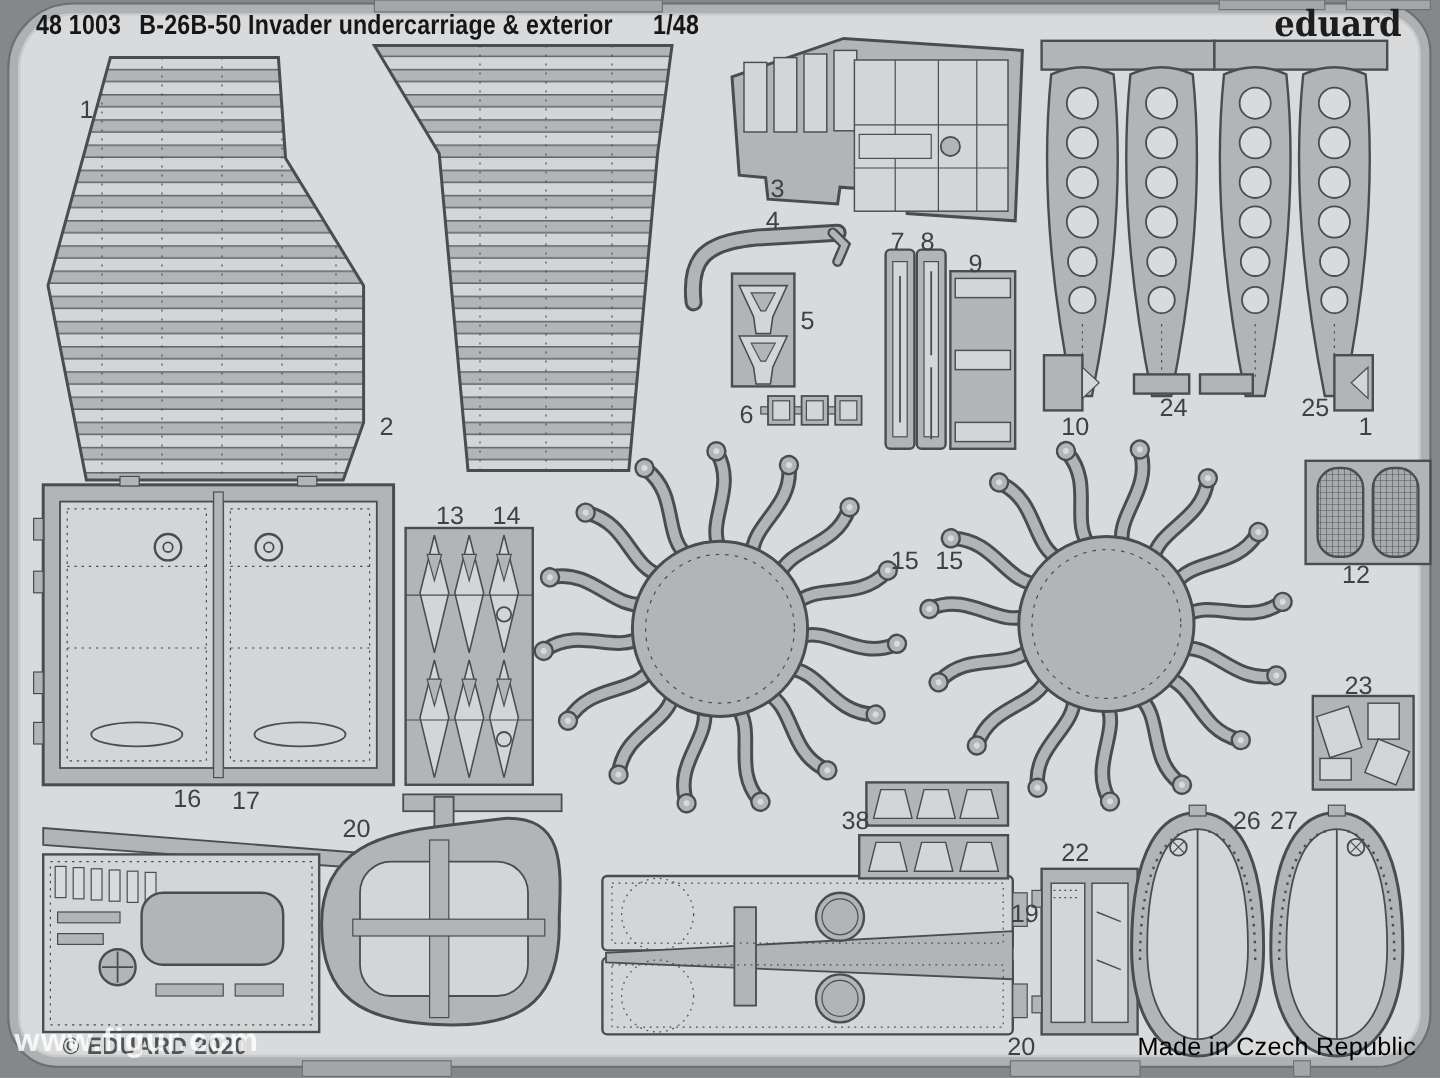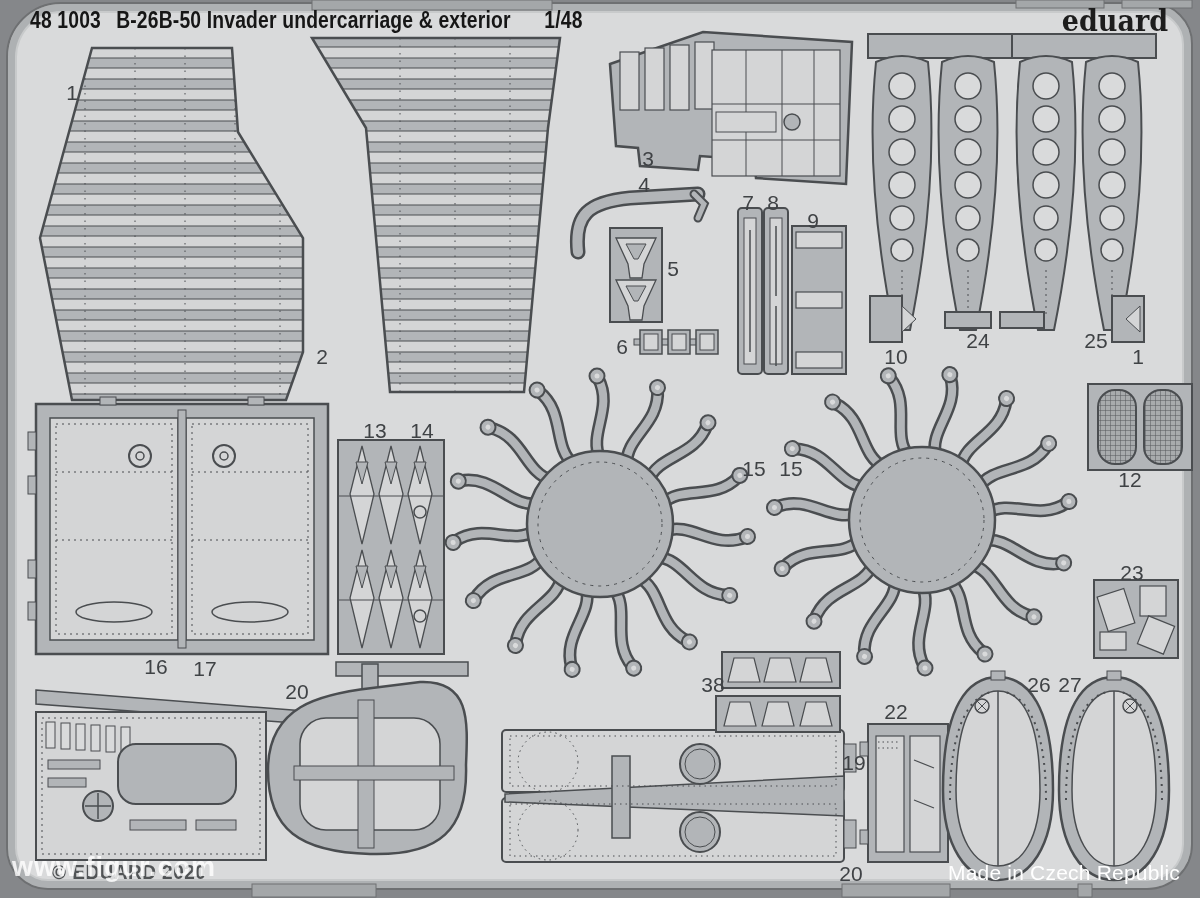--- a/index.html
+++ b/index.html
@@ -16,21 +16,21 @@
   .header .ttl{margin-left:4px;}
   .header .scl{margin-left:26px;}
   .brand{position:absolute;right:32px;top:3px;font-family:"DejaVu Serif",serif;
          font-weight:bold;font-size:30px;color:#1d1d1d;transform:scaleX(0.9);
          transform-origin:right top;letter-spacing:0px;}
   .copyright{position:absolute;left:52px;top:861px;font-size:20px;font-weight:600;
              color:#515456;transform:scaleX(0.95);transform-origin:left top;
              letter-spacing:0.5px;}
   .watermark{position:absolute;left:12px;top:852px;font-size:27px;font-weight:bold;
              color:rgba(255,255,255,0.80);letter-spacing:1px;}
-  .madein{position:absolute;right:20px;top:861px;font-size:21px;color:#ffffff;
+  .madein{position:absolute;right:20px;top:861px;font-size:21px;color:#000000;
           letter-spacing:0.2px;}
   .plabel{position:absolute;transform:translate(-50%,-50%);font-size:21px;
           color:#3f4245;line-height:1;white-space:nowrap;}
 </style>
 </head>
 <body>
 
 <div class="stage">
 
   <div class="fret"></div>

